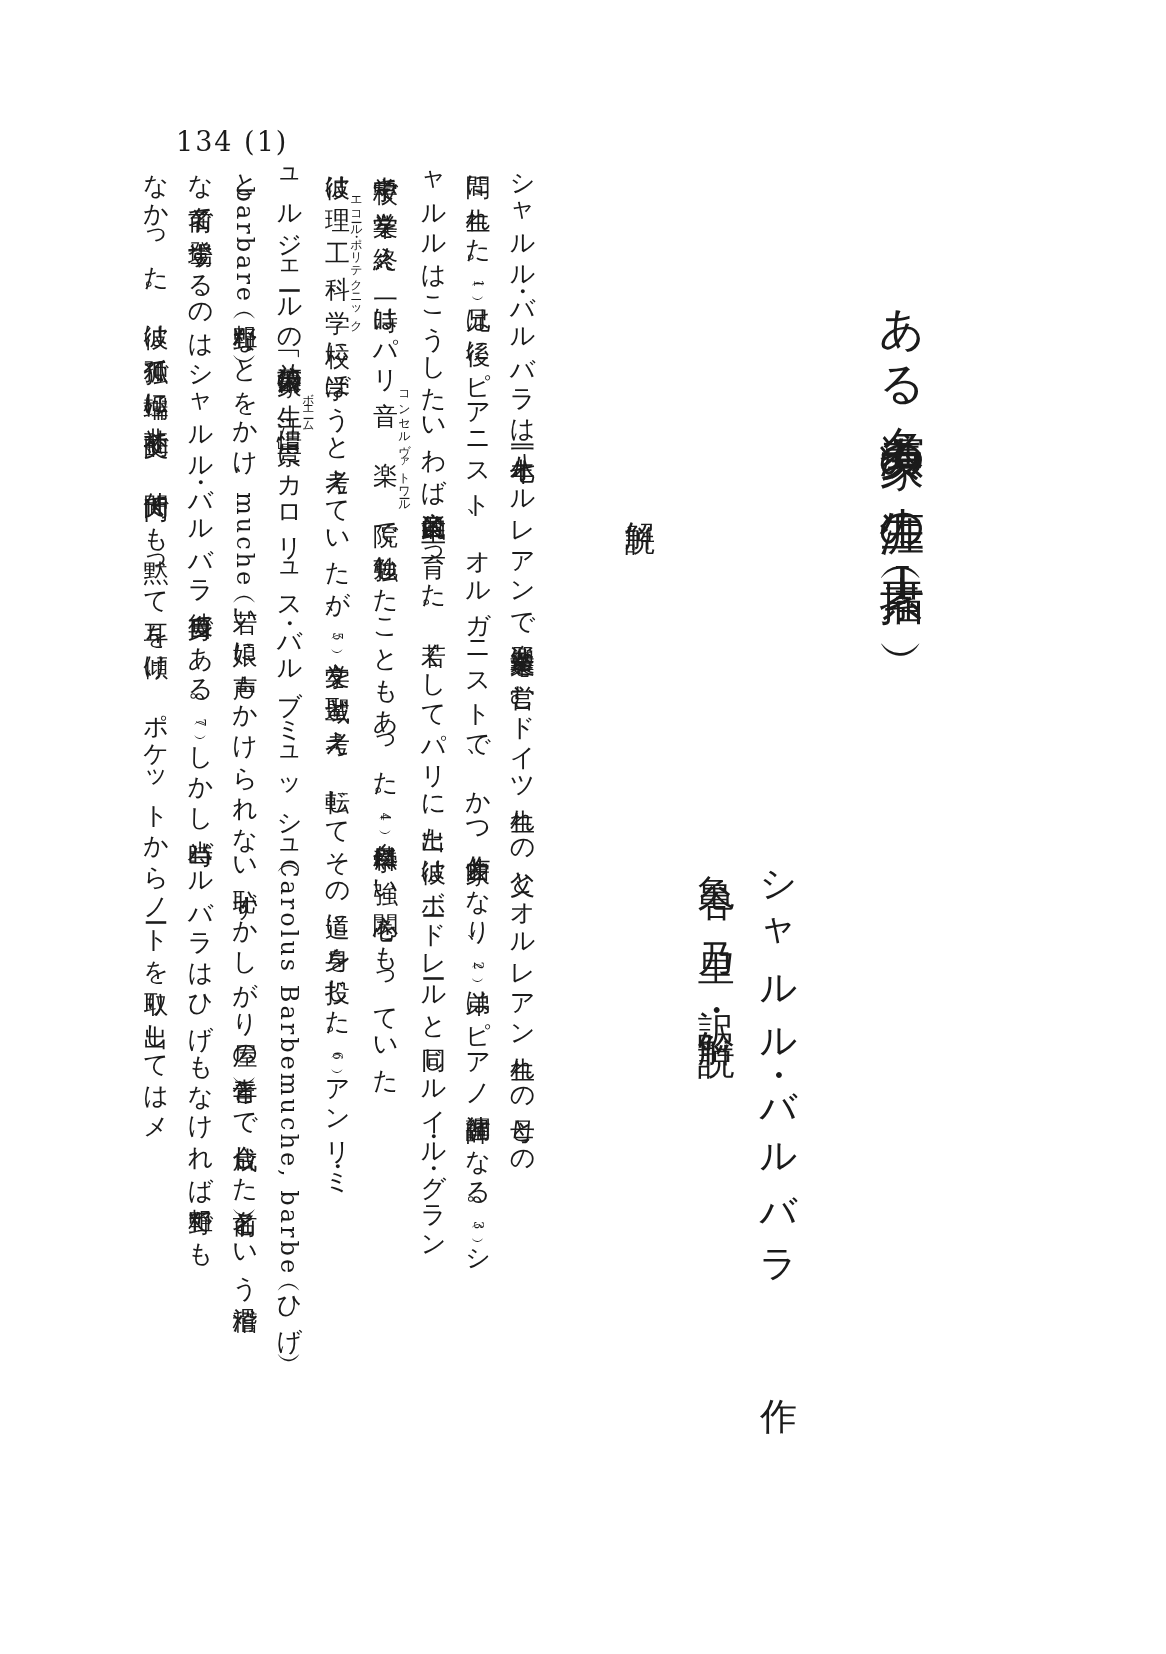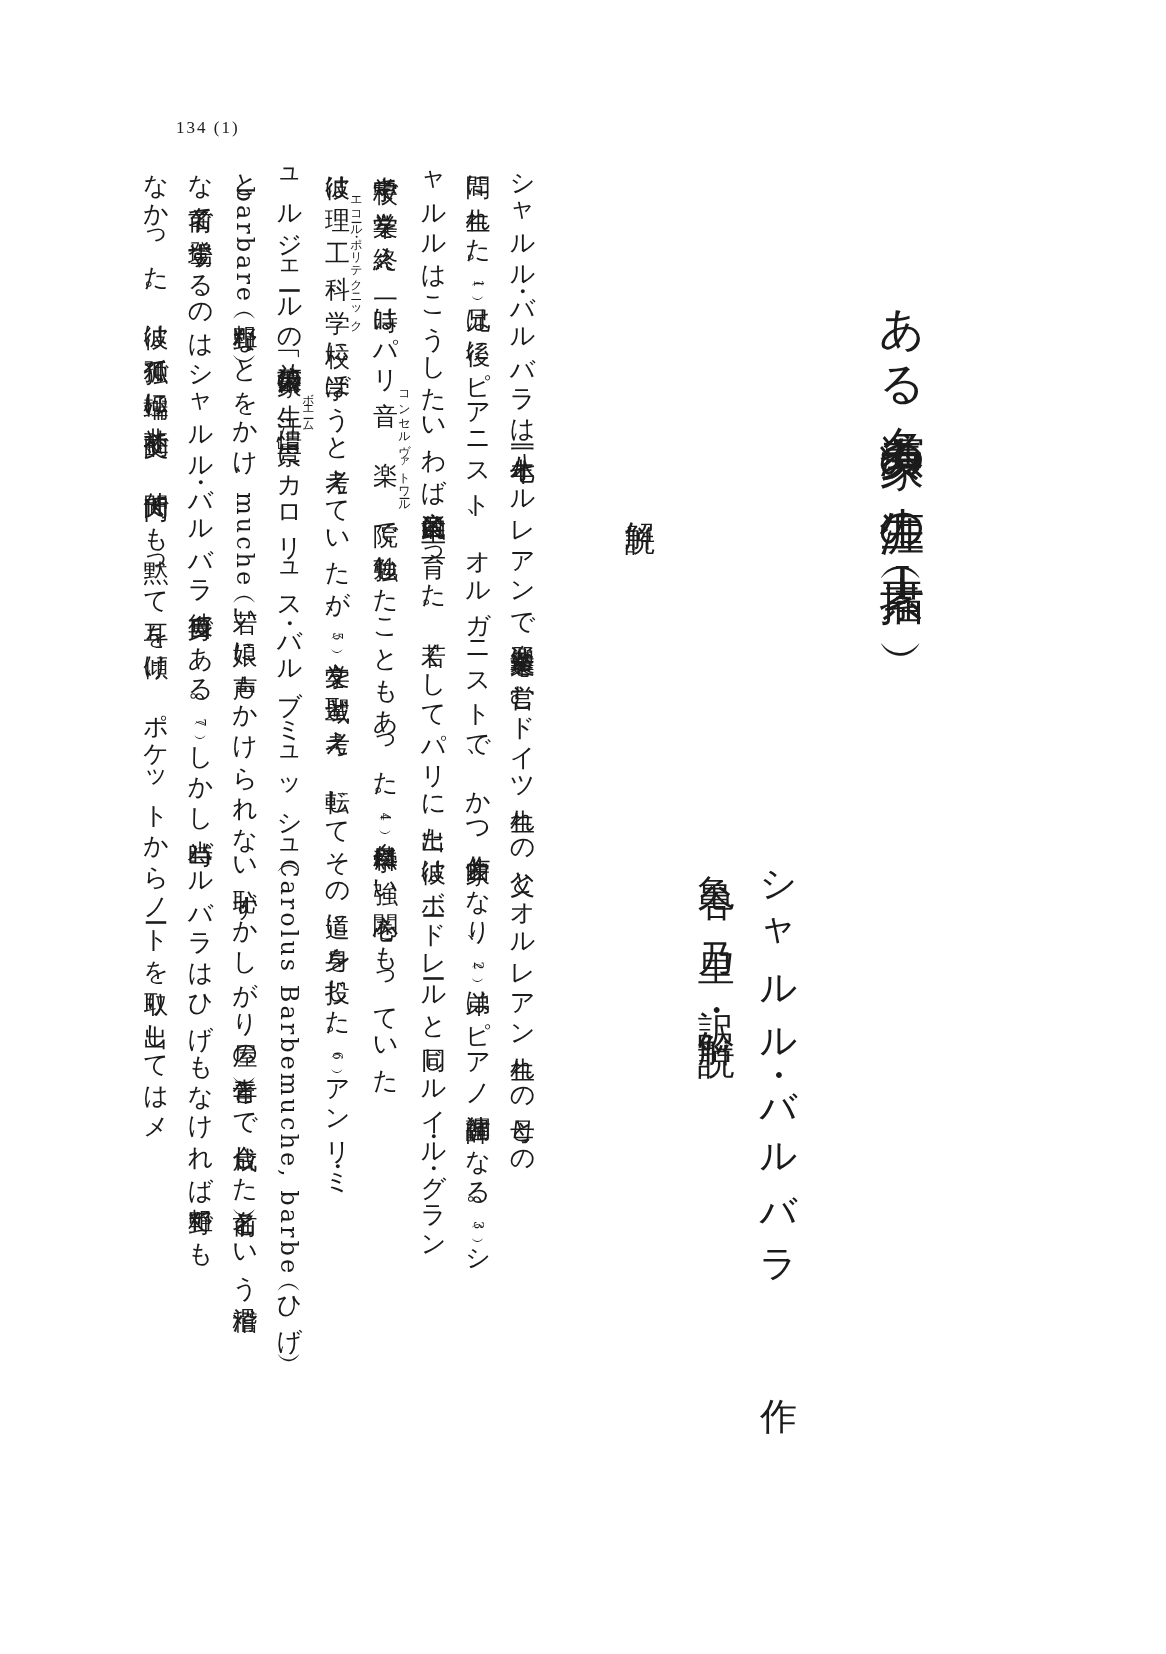--- a/index.html
+++ b/index.html
@@ -2,22 +2,22 @@
 <html lang="ja"><head>
 <meta charset="utf-8">
 <style>
   html,body { margin:0; padding:0; background:#e8e8e8; }
   .page {
     position:relative; width:1166px; height:1654px; margin:0 auto;
     background:#ffffff; color:#1b1b1b; overflow:hidden;
     font-family:"DejaVu Serif","Liberation Serif",serif;
   }
   .page-number {
-    position:absolute; left:176px; top:118px;
-    font-size:17px; letter-spacing:2px;font-family:Liberation Serif, serif;
+    position:absolute; left:176px; top:126px;
+    font-size:27px; letter-spacing:2px;
   }
   .vert { writing-mode:vertical-rl; text-orientation:mixed; }
   .title {
     position:absolute; top:276px; right:234px; margin:0;
     font-size:45px; font-weight:normal; letter-spacing:0.13em;
   }
   .authors {
     position:absolute; top:845px; right:357px;
     font-size:37px; letter-spacing:0.28em; line-height:1.68;
   }

